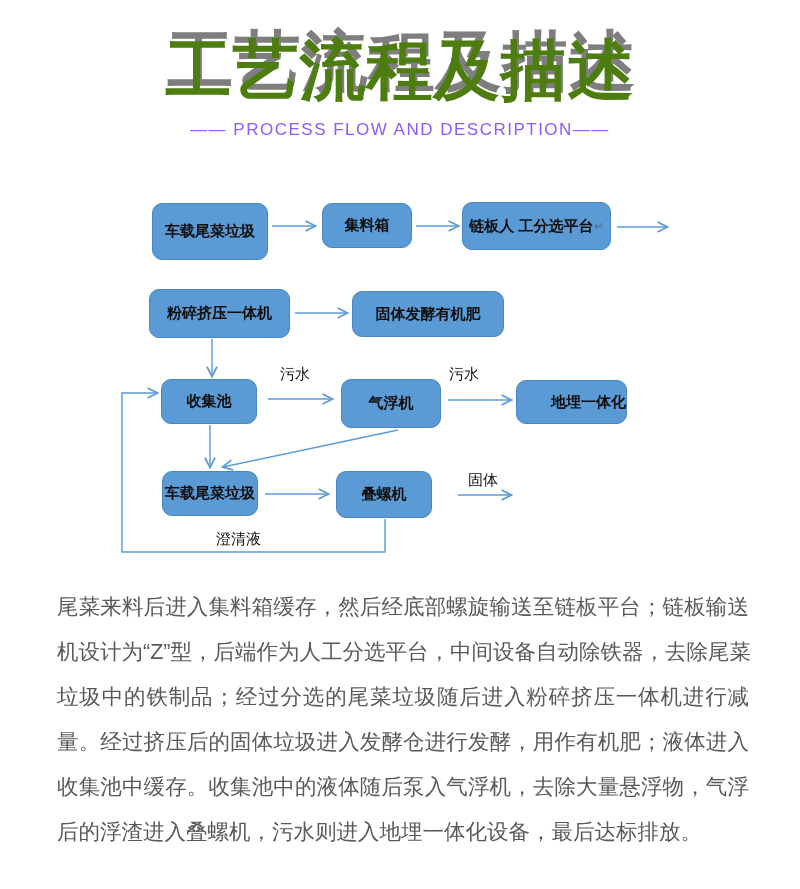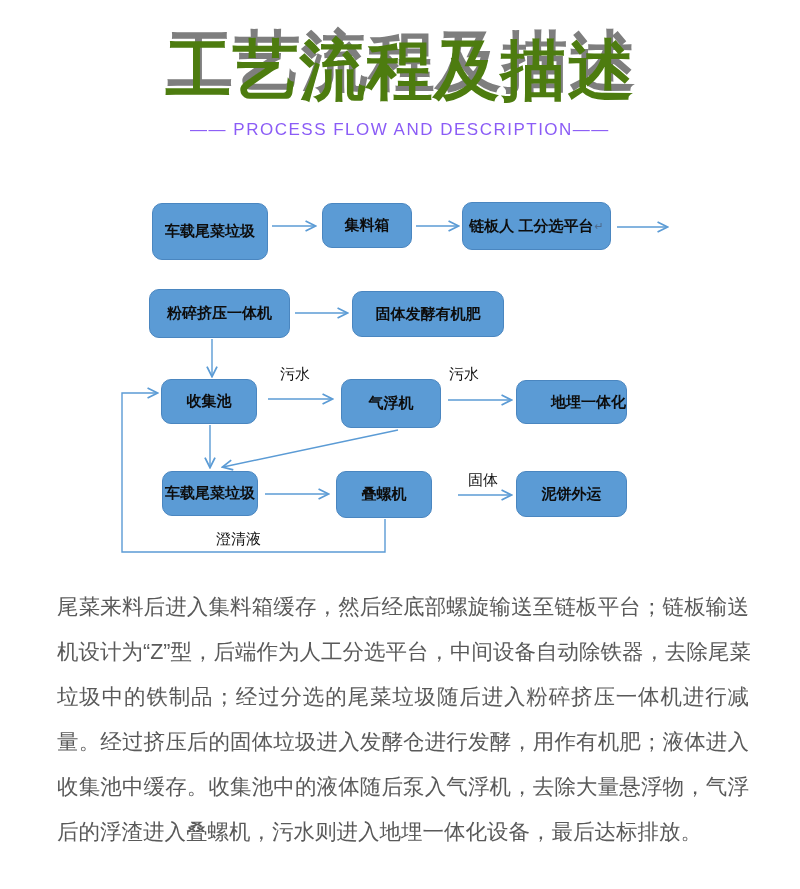--- a/index.html
+++ b/index.html
@@ -94,23 +94,20 @@
     </div>
     <div class="fbox" style="left:516px;top:190px;width:111px;height:44px;justify-content:flex-end;">
       <span>地埋一体化</span>
     </div>
     <div class="fbox" style="left:162px;top:281px;width:96px;height:45px;">
       <span>车载尾菜垃圾</span>
     </div>
     <div class="fbox" style="left:336px;top:281px;width:96px;height:47px;">
       <span>叠螺机</span>
     </div>
-    <div class="fbox" style="left:516px;top:281px;width:111px;height:46px;">
-      <span>泥饼外运</span>
-    </div>
 
     <span class="edge-label" style="left:280px;top:175px;">污水</span>
     <span class="edge-label" style="left:449px;top:175px;">污水</span>
     <span class="edge-label" style="left:468px;top:281px;">固体</span>
     <span class="edge-label" style="left:216px;top:340px;">澄清液</span>
   </div>
 
   <div class="desc">
     <div class="desc-line">尾菜来料后进入集料箱缓存，然后经底部螺旋输送至链板平台；链板输送</div>
     <div class="desc-line">机设计为“Z”型，后端作为人工分选平台，中间设备自动除铁器，去除尾菜</div>

